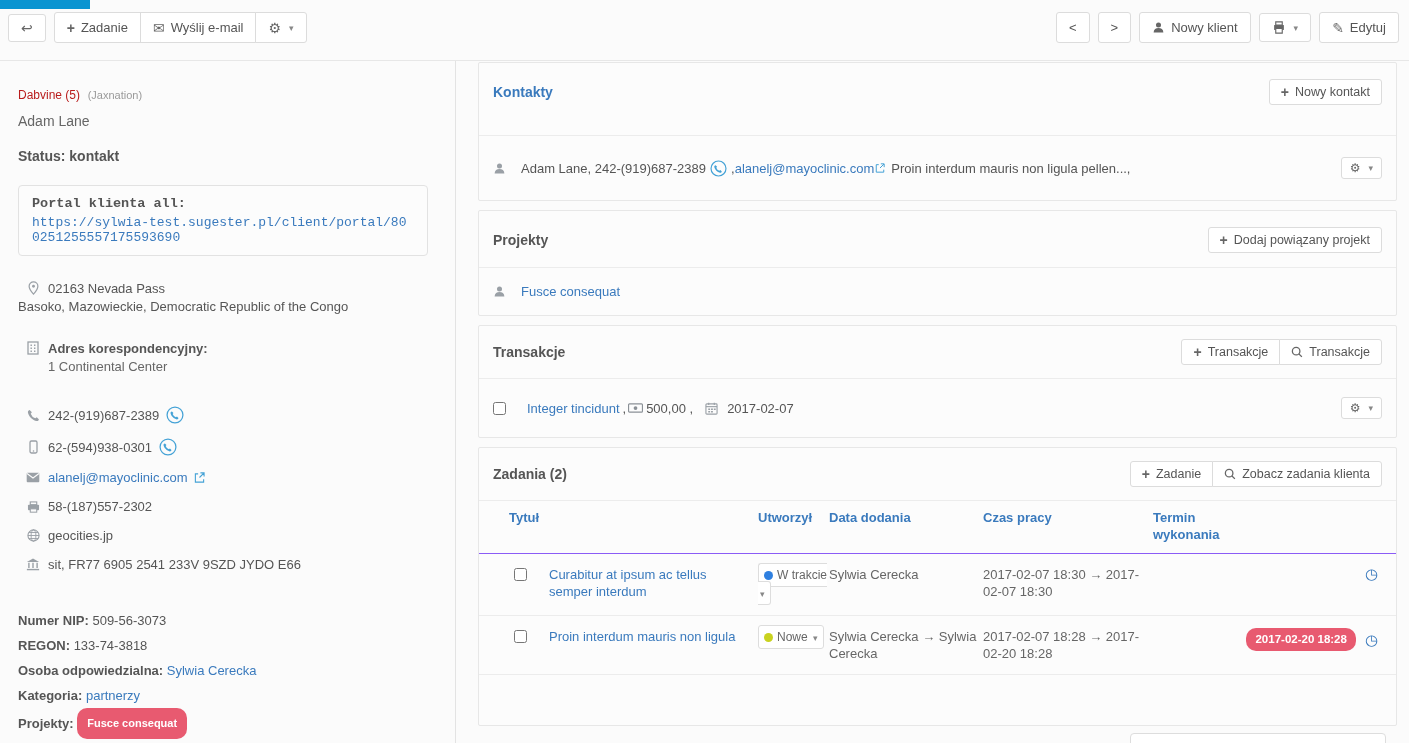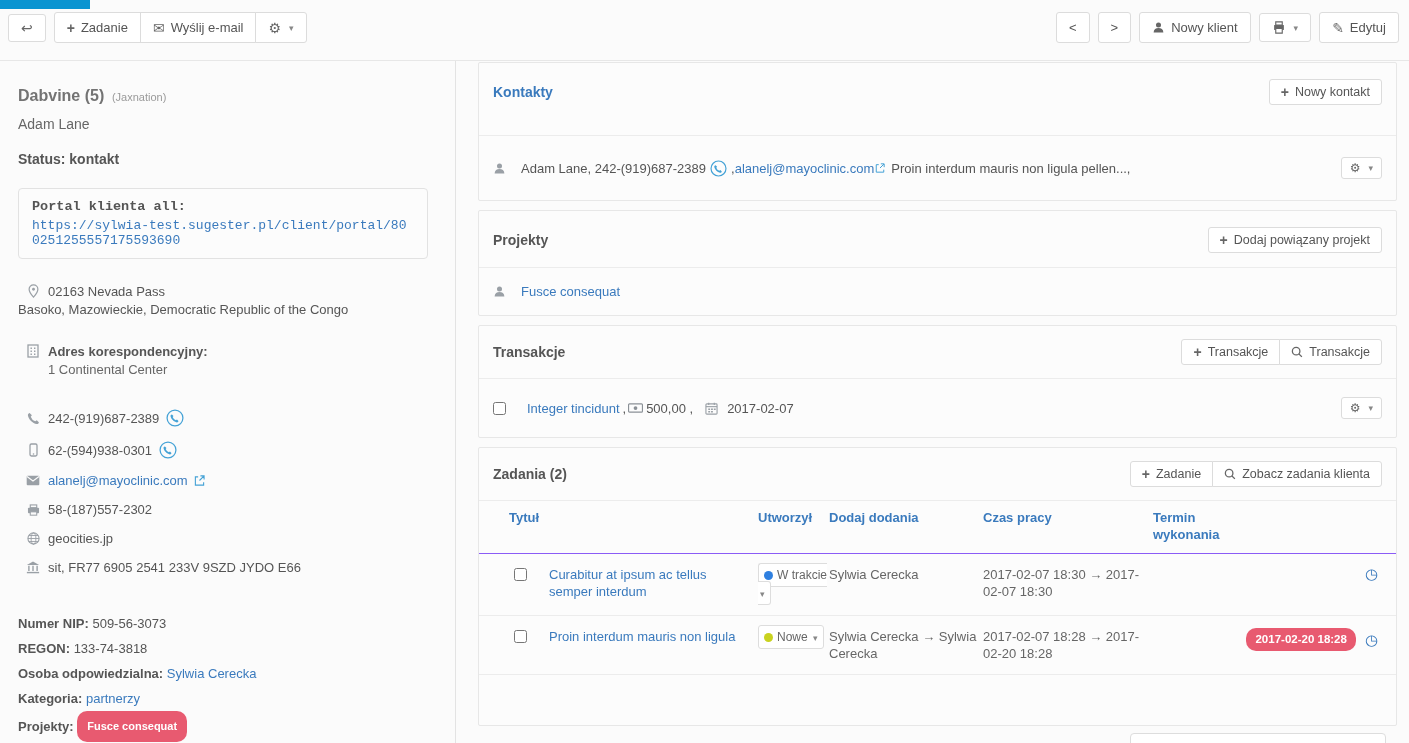--- a/index.html
+++ b/index.html
@@ -32,21 +32,21 @@
   .btn-group .btn:first-child { border-radius:3px 0 0 3px; margin-left:0; }
   .btn-group .btn:last-child { border-radius:0 3px 3px 0; }
   .gap { width:8px; }
   .caret { font-size:9px; color:#888; margin-left:2px; }
   .glyph { font-size:14px; color:#666; line-height:12px; }
 
   .toolbar-divider { position:absolute; left:0; right:0; top:60px; border-top:1px solid #e7e7e7; }
 
   
   .sidebar { position:absolute; left:0; top:61px; width:456px; bottom:0; border-right:1px solid #e3e3e3; padding:26px 28px 0 18px; background:#fbfbfb; }
-  .client-title { font-size:16px; font-weight:bold; color:#737373; }
+  .client-title { font-size:12px; font-weight:normal; color:#b91c1c; }
   .client-suffix { font-size:11px; color:#9a9a9a; font-weight:normal; margin-left:4px; }
   .client-contact { margin-top:11px; font-size:14px; color:#666; }
   .client-status { margin-top:19px; font-size:14px; font-weight:bold; color:#555; }
   .portal-box { margin-top:21px; width:410px; border:1px solid #e2e2e2; border-radius:4px; background:#fcfcfc; padding:10px 13px;font-family:Liberation Mono, monospace; }
   .portal-label { font-weight:bold; font-size:13.5px; color:#555; }
   .portal-box a { display:block; margin-top:4px; font-size:13px; word-break:break-all; }
   .side-row { display:flex; align-items:flex-start; margin-top:13px; }
   .side-icon { width:30px; flex-shrink:0; text-align:center; color:#9aa0a6; font-size:13px; line-height:16px; }
   .addr-block { margin-top:25px; }
   .addr2 { margin-top:3px; color:#555; }
@@ -416,21 +416,21 @@
               </svg>
             </span>
             <span>Zobacz zadania klienta</span>
           </button>
       </span>
     </div>
 
     <div class="task-header-row">
       <span class="th">Tytuł</span>
       <span class="th">Utworzył</span>
-      <span class="th">Dodaj dodania</span>
+      <span class="th">Data dodania</span>
       <span class="th">Czas pracy</span>
       <span class="th th-due">Termin wykonania</span>
     </div>
 
     <div class="task-row">
       <span class="cell cb-cell"><input type="checkbox" style=""></span>
       <span class="cell title-cell"><a class="link">Curabitur at ipsum ac tellus semper interdum</a></span>
       <span class="cell"><span class="status-select"><span class="status-dot" style="background: rgb(47, 128, 224);"></span><span>W trakcie</span> <span class="caret">▾</span></span></span>
       <span class="cell">Sylwia Cerecka</span>
       <span class="cell">2017-02-07 18:30 → 2017-02-07 18:30</span>

